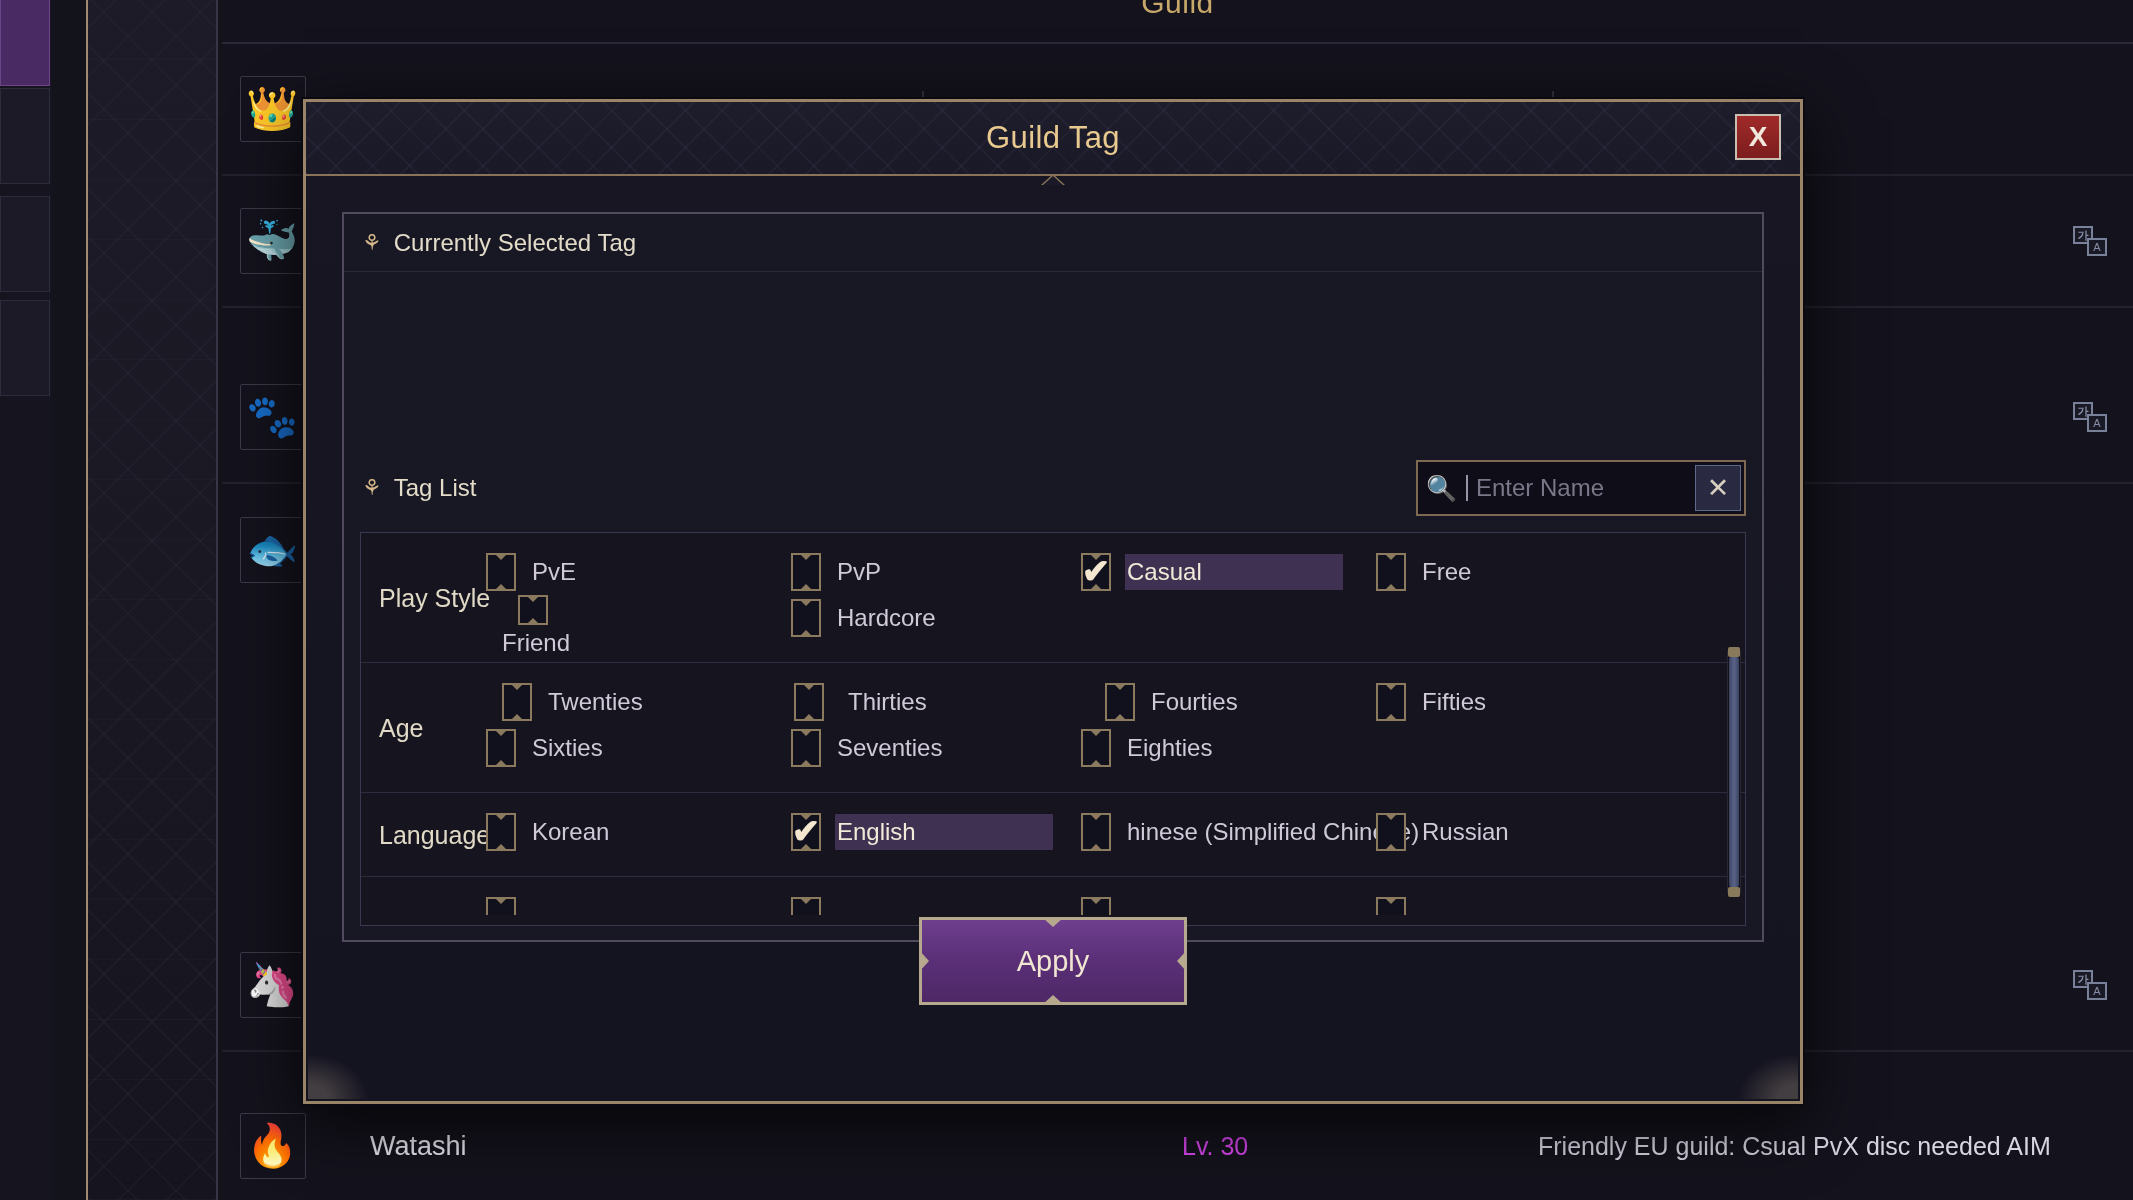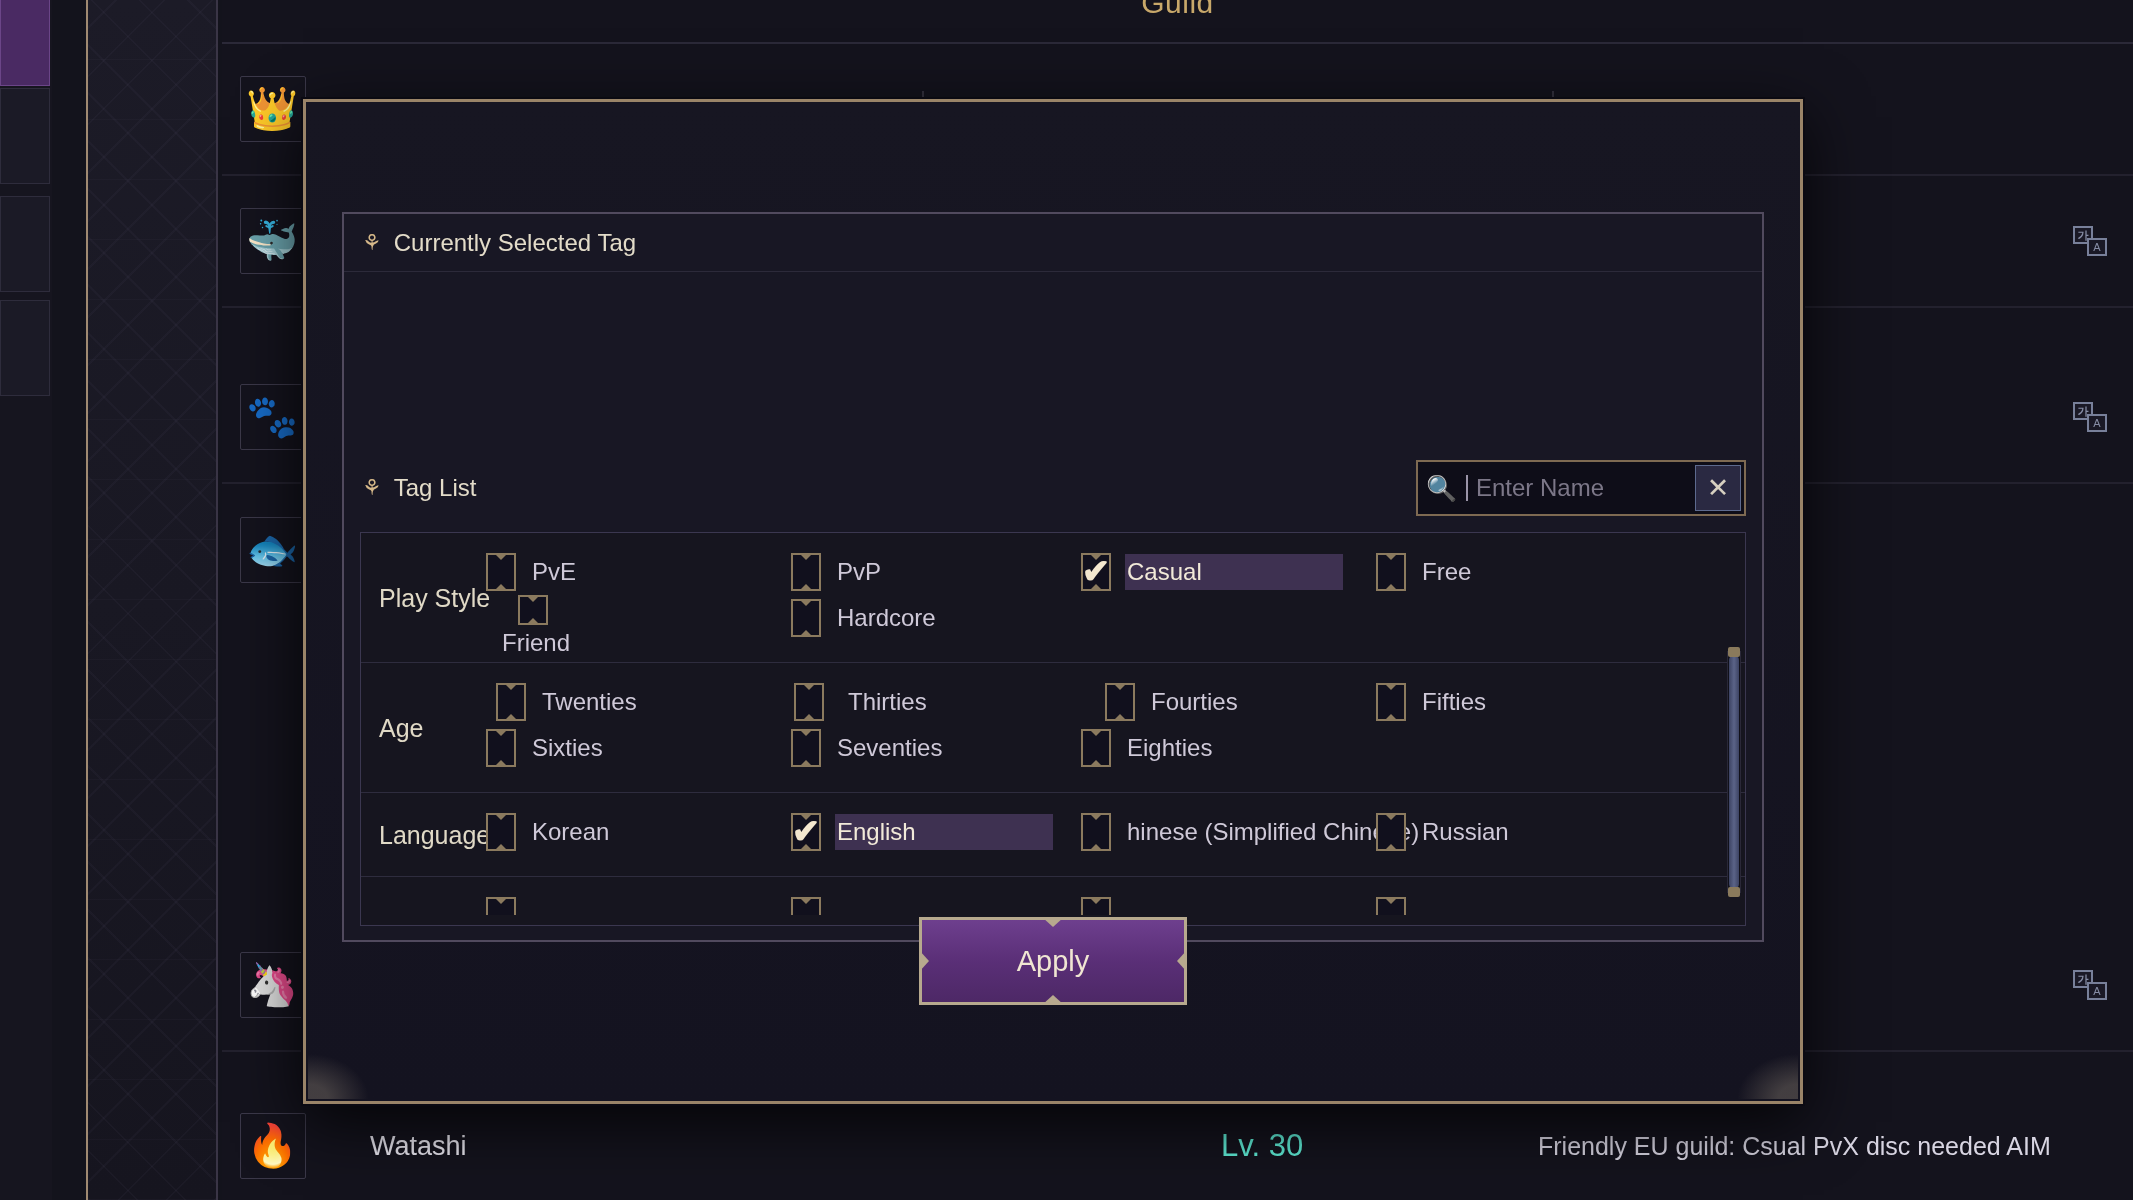--- a/index.html
+++ b/index.html
@@ -50,21 +50,21 @@
     position: absolute; left: 18px; top: 50%; transform: translateY(-50%);
     width: 66px; height: 66px; border: 1px solid #3b3849; border-radius: 2px;
     display: flex; align-items: center; justify-content: center; font-size: 42px; line-height: 1;
   }
   .bg-gname { position: absolute; left: 108px; top: 50%; transform: translateY(-50%); color: #e8e6ef; font-size: 27px; white-space: nowrap; }
   .bg-crown { position:absolute; left:78px; top:50%; transform:translateY(-50%); color:#c8a86a; font-size:25px; }
   .bg-sep { position:absolute; width:2px; height:36px; background:#35323f; top:50%; transform:translateY(-50%); }
   .bg-members { position:absolute; left:1000px; top:50%; transform:translateY(-50%); color:#e8e6ef; font-size:27px; white-space:nowrap; }
   .bg-members .ic { color:#b9936a; margin-right: 16px; font-size: 24px; }
   .bg-desc { position:absolute; left:1360px; top:50%; transform:translateY(-50%); color:#d8d5e2; font-size:25px; white-space:nowrap; }
-  .bg-lv { position:absolute; left:999px; top:50%; transform:translateY(-50%); color:#5eead4; font-size:31px; white-space:nowrap; }
+  .bg-lv { position:absolute; left:960px; top:50%; transform:translateY(-50%); color:#d946ef; font-size:25px; white-space:nowrap; }
   .bg-trans {
     position:absolute; right: 26px; top: 50%; transform: translateY(-50%);
     width: 34px; height: 30px; opacity:.85;
   }
   .bg-trans b, .bg-trans i {
     position:absolute; display:block; width:20px; height:18px; border:2px solid #8a93b0;
     background:#1c1b28; font-style:normal; font-size:11px; color:#9aa2bd; text-align:center; line-height:15px;
   }
   .bg-trans b { left:0; top:0; } .bg-trans i { right:0; bottom:0; }
   .bg-vline { position:absolute; top:0; bottom:0; width:2px; background:#6d5c4e; }
@@ -281,20 +281,25 @@
         <div class="bg-lv" style="top:46px;">Lv.  30</div>
         <div class="bg-desc" style="left:1316px;top:46px;">Friendly EU guild: Csual PvX disc needed  AIM</div>
       </div>
 
       <div class="bg-vline" style="left:1562px; top:210px; bottom:240px;"></div>
     </div>
   </div>
 
   <div class="modal">
 
+    <div class="modal-titlebar">
+      <div class="modal-title">Guild Tag</div>
+      <div class="title-notch"></div>
+      <div class="close-btn">X</div>
+    </div>
 
     <div class="modal-body">
       <div class="corner bl"></div>
       <div class="corner br"></div>
 
       <div class="panel">
 
         <div class="section-head">
           <span class="fleur">⚘</span>
           <span class="section-label">Currently Selected Tag</span>
@@ -342,21 +347,21 @@
                   </div>
                   <div class="opt" style="left: 305px; top: 46px;">
                     <span class="cb"></span>
                     <span class="lbl">Hardcore</span>
                   </div>
                 </div>
               </div>
               <div class="cat-row" style="height: 130px;">
                 <div class="cat-name">Age</div>
                 <div class="opts" style="height: 98px;">
-                  <div class="opt" style="left: 2px; top: 0px; padding-left: 8px;">
+                  <div class="opt" style="left: 8px; top: 0px; padding-left: 8px;">
                     <span class="cb"></span>
                     <span class="lbl">Twenties</span>
                   </div>
                   <div class="opt" style="left: 308px; top: 0px; gap: 8px;">
                     <span class="cb"></span>
                     <span class="lbl">Thirties</span>
                   </div>
                   <div class="opt" style="left: 595px; top: 0px; padding-left: 24px;">
                     <span class="cb"></span>
                     <span class="lbl">Fourties</span>

